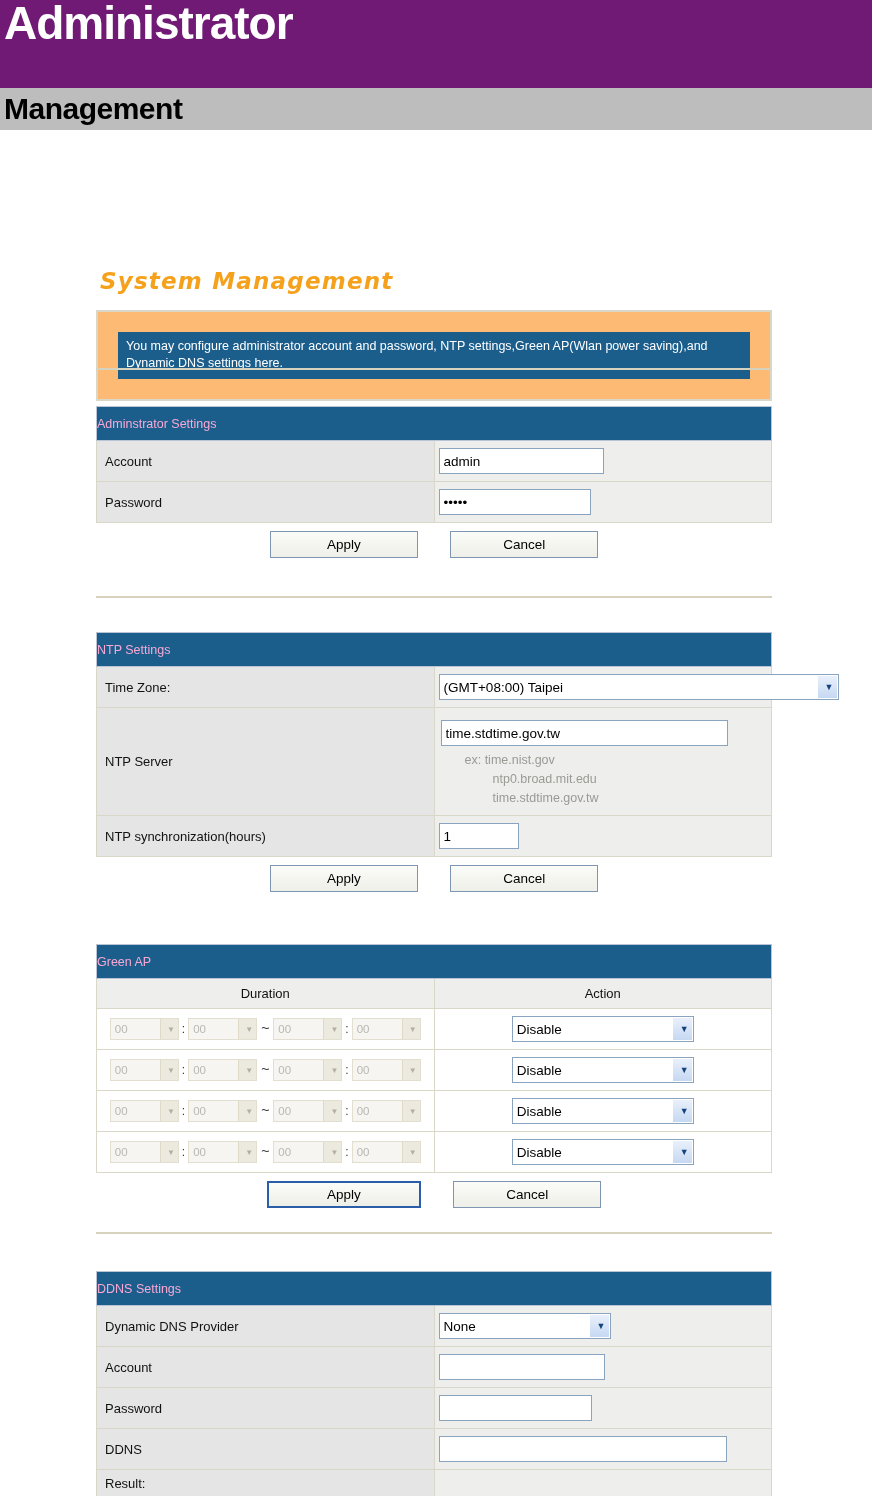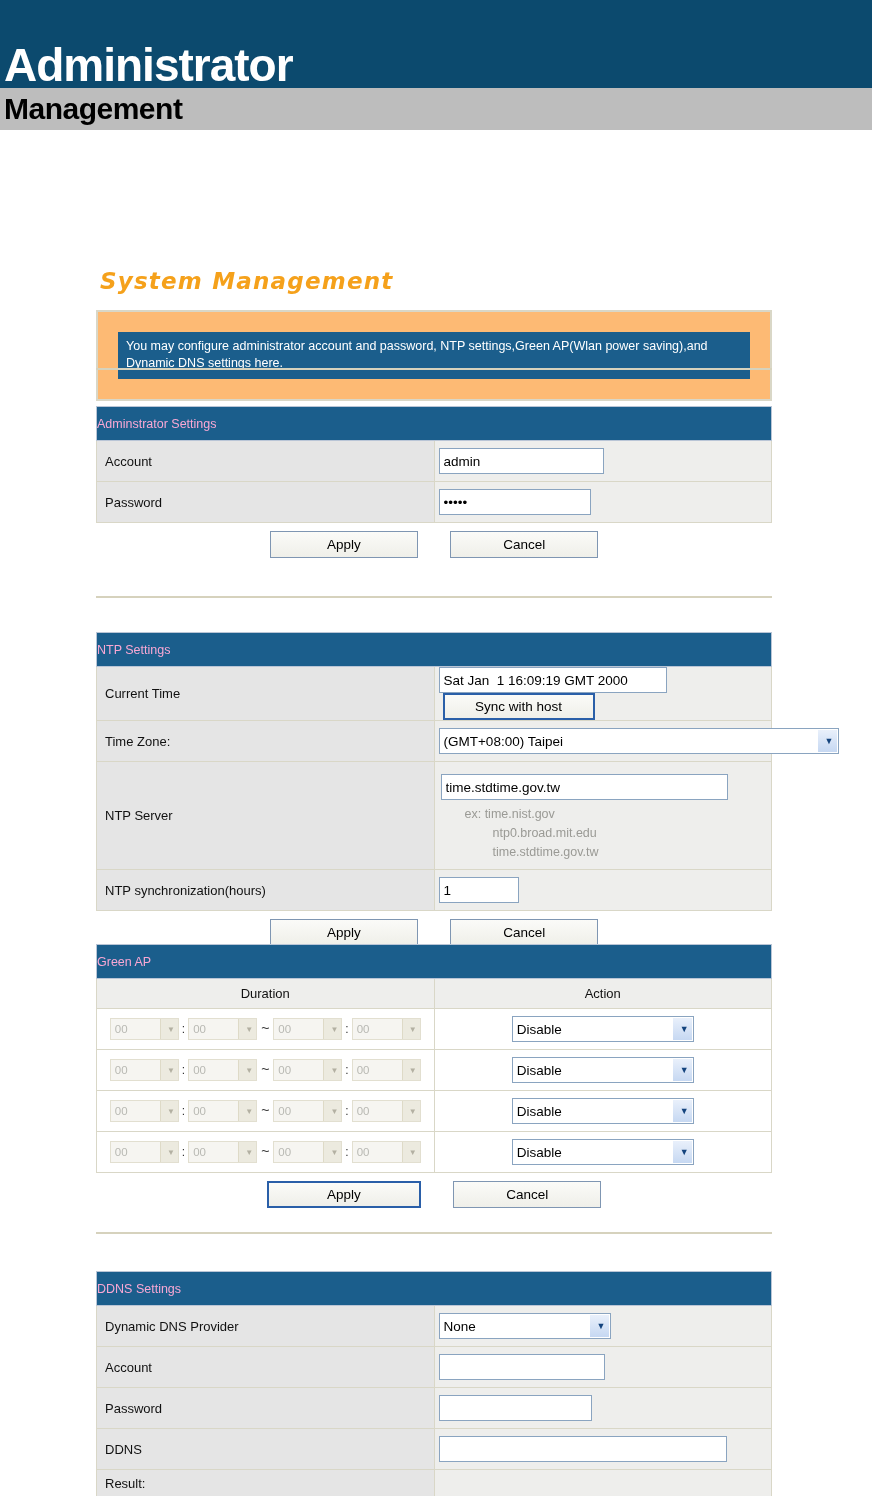--- a/index.html
+++ b/index.html
@@ -7,22 +7,22 @@
   body {
     width: 872px; height: 1496px;
     background:#ffffff;
     font-family: "Liberation Sans", sans-serif;
     position: relative;
     overflow: hidden;
   }
 
   
   .band-black {
-    background:#0c4a6e; height:88px; width:872px;
-    display:flex; align-items:flex-end;
+    background:#701a75; height:88px; width:872px;
+    display:flex; align-items:flex-start;
   }
   .band-black .t {
     color:#ffffff; font-size:46px; font-weight:bold; letter-spacing:-1px;
     padding-left:4px; line-height:1;
   }
   .band-grey {
     background:#bdbdbd; height:42px; width:872px;
     display:flex; align-items:center;
   }
   .band-grey .t {
@@ -187,27 +187,20 @@
 
   <div class="divider" style="top:466px;"></div>
 
   <div class="panel" style="top:502px;">
     <table class="tbl">
       <tbody>
           <tr>
         <td class="sect-head" colspan="2">NTP Settings</td>
       </tr>
       <tr>
-        <td class="row-cell lbl" style="width:231px;">Current Time</td>
-        <td class="row-cell val">
-          <input class="txt" style="width: 228px; vertical-align: middle;" value="Sat Jan  1 16:09:19 GMT 2000">
-          <button class="btn focused" style="width:152px;vertical-align:middle;margin-left:4px;">Sync with host</button>
-        </td>
-      </tr>
-      <tr>
         <td class="row-cell lbl">Time Zone:</td>
         <td class="row-cell val">
           <span class="selwrap">
             <select class="sel" style="width:400px;">
               <option>(GMT+08:00) Taipei</option>
             </select>
             <span class="chev">▼</span>
           </span>
         </td>
       </tr>

